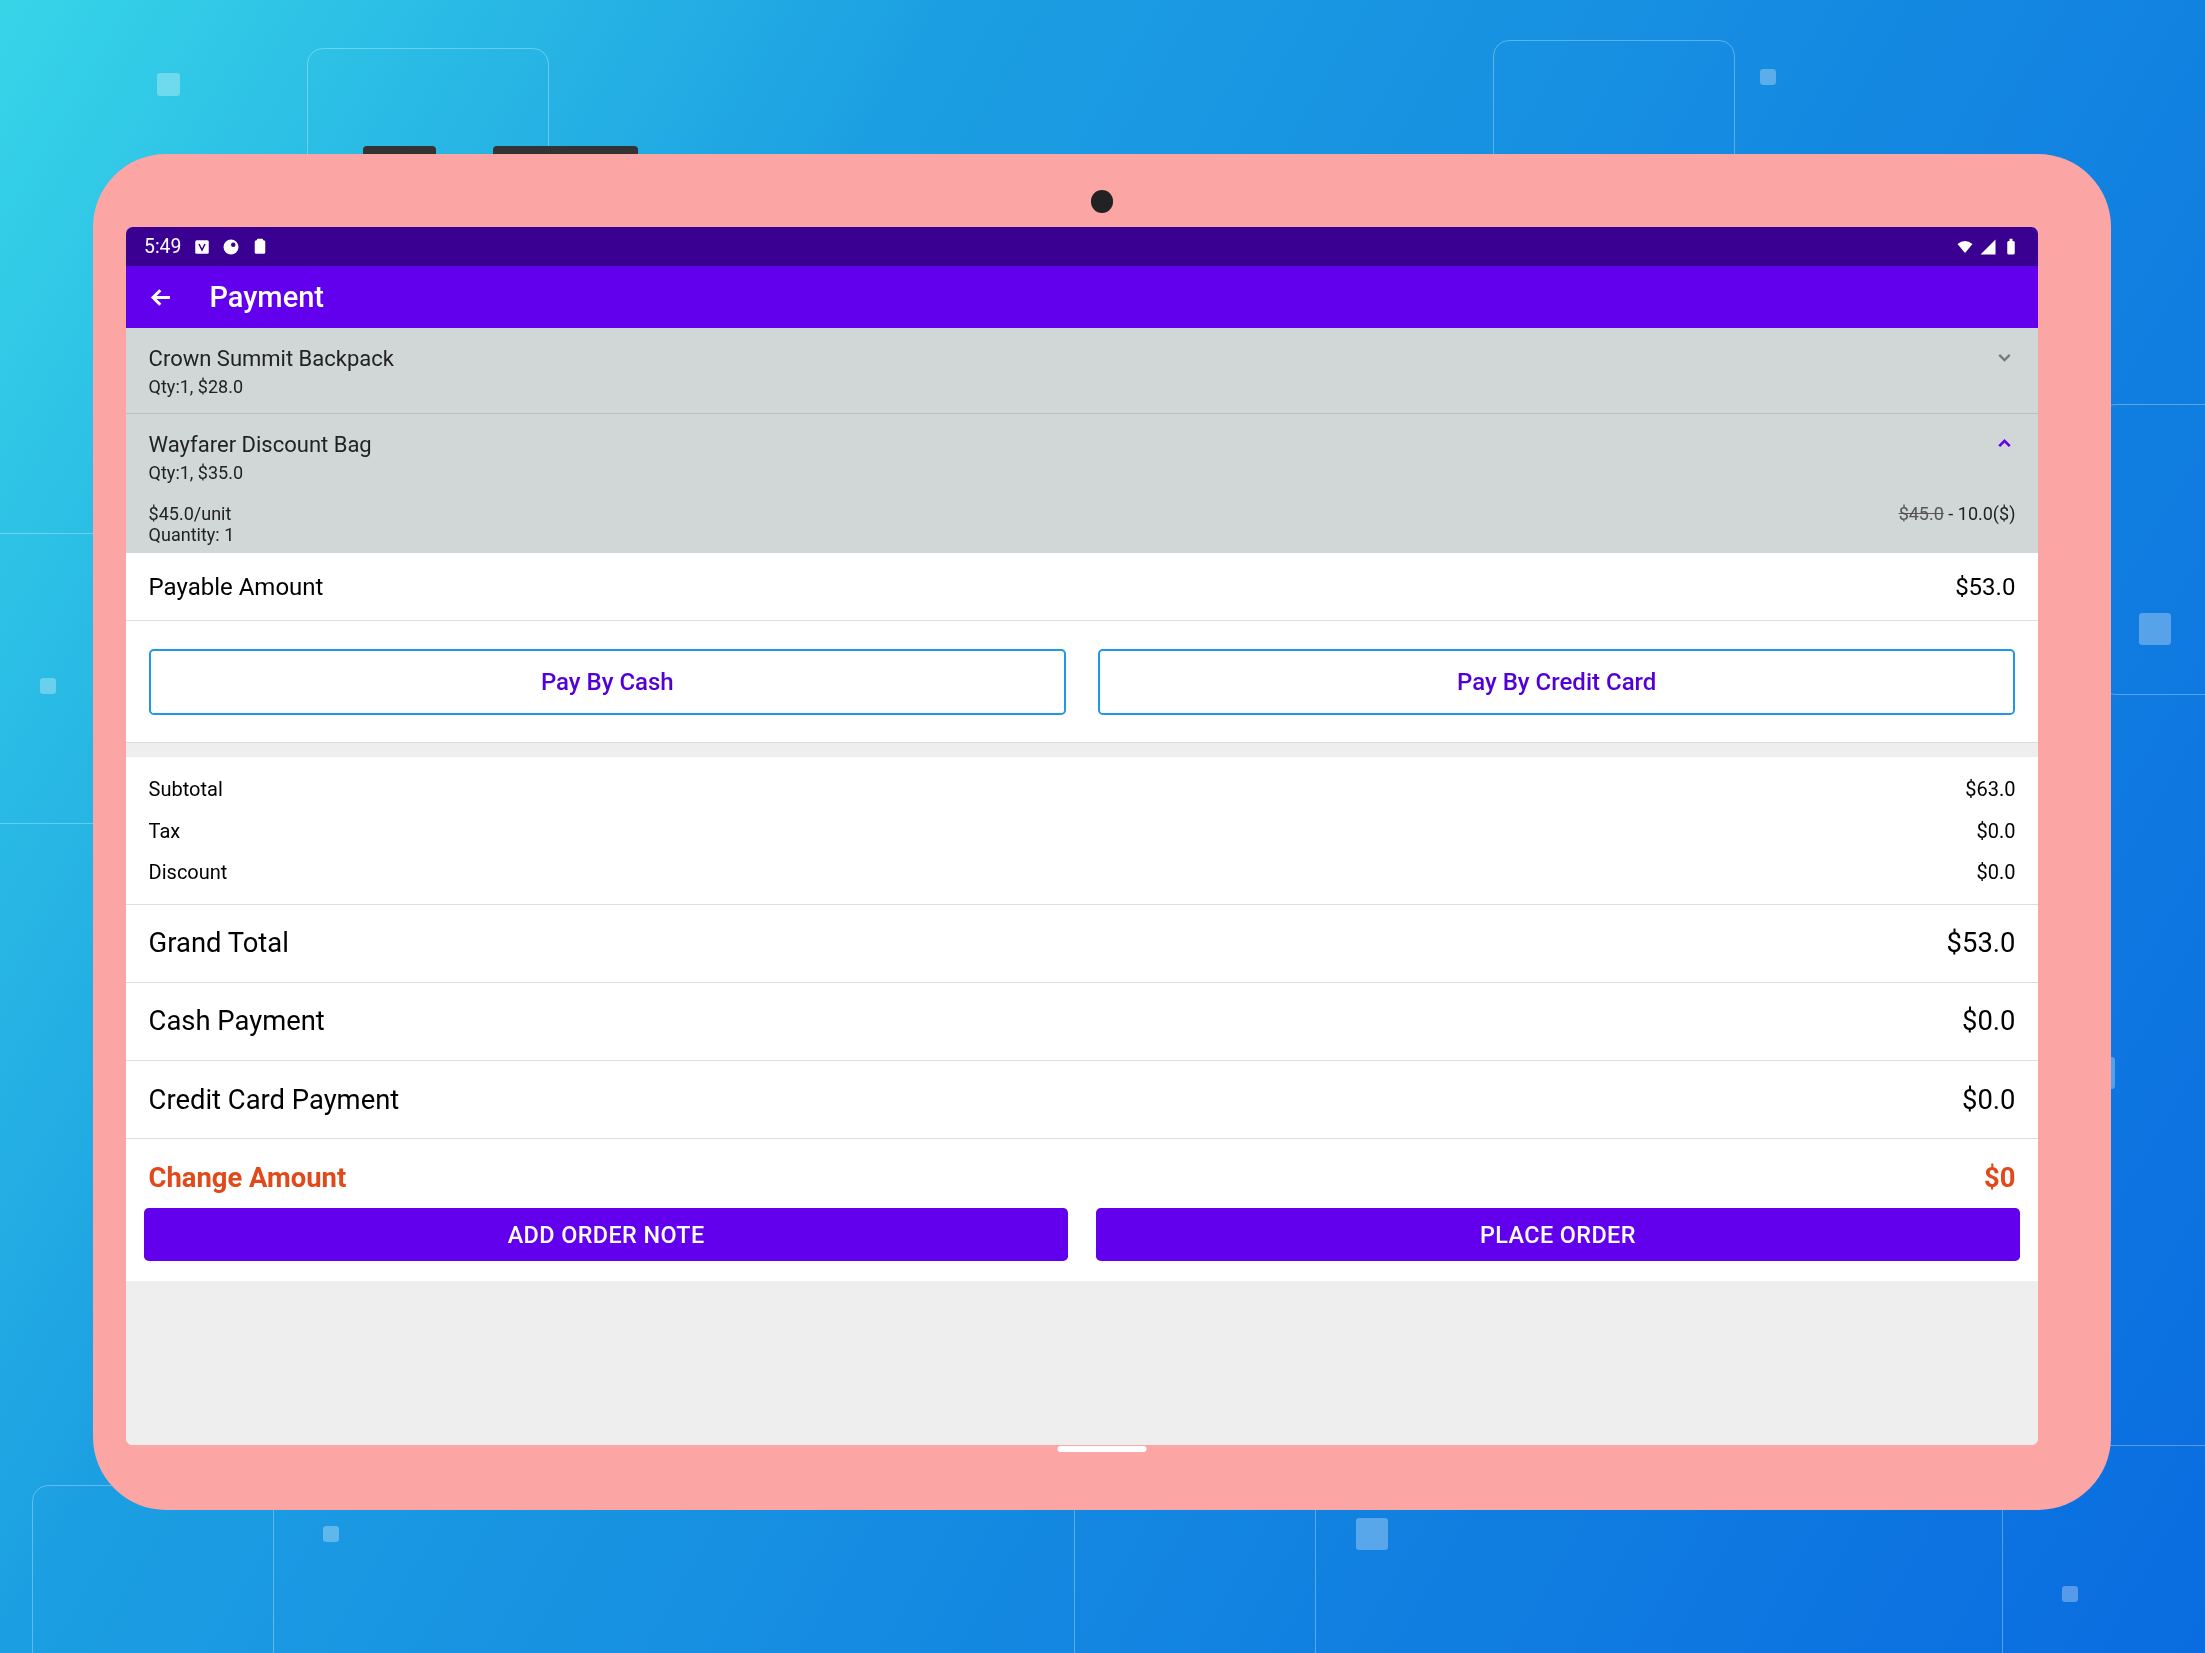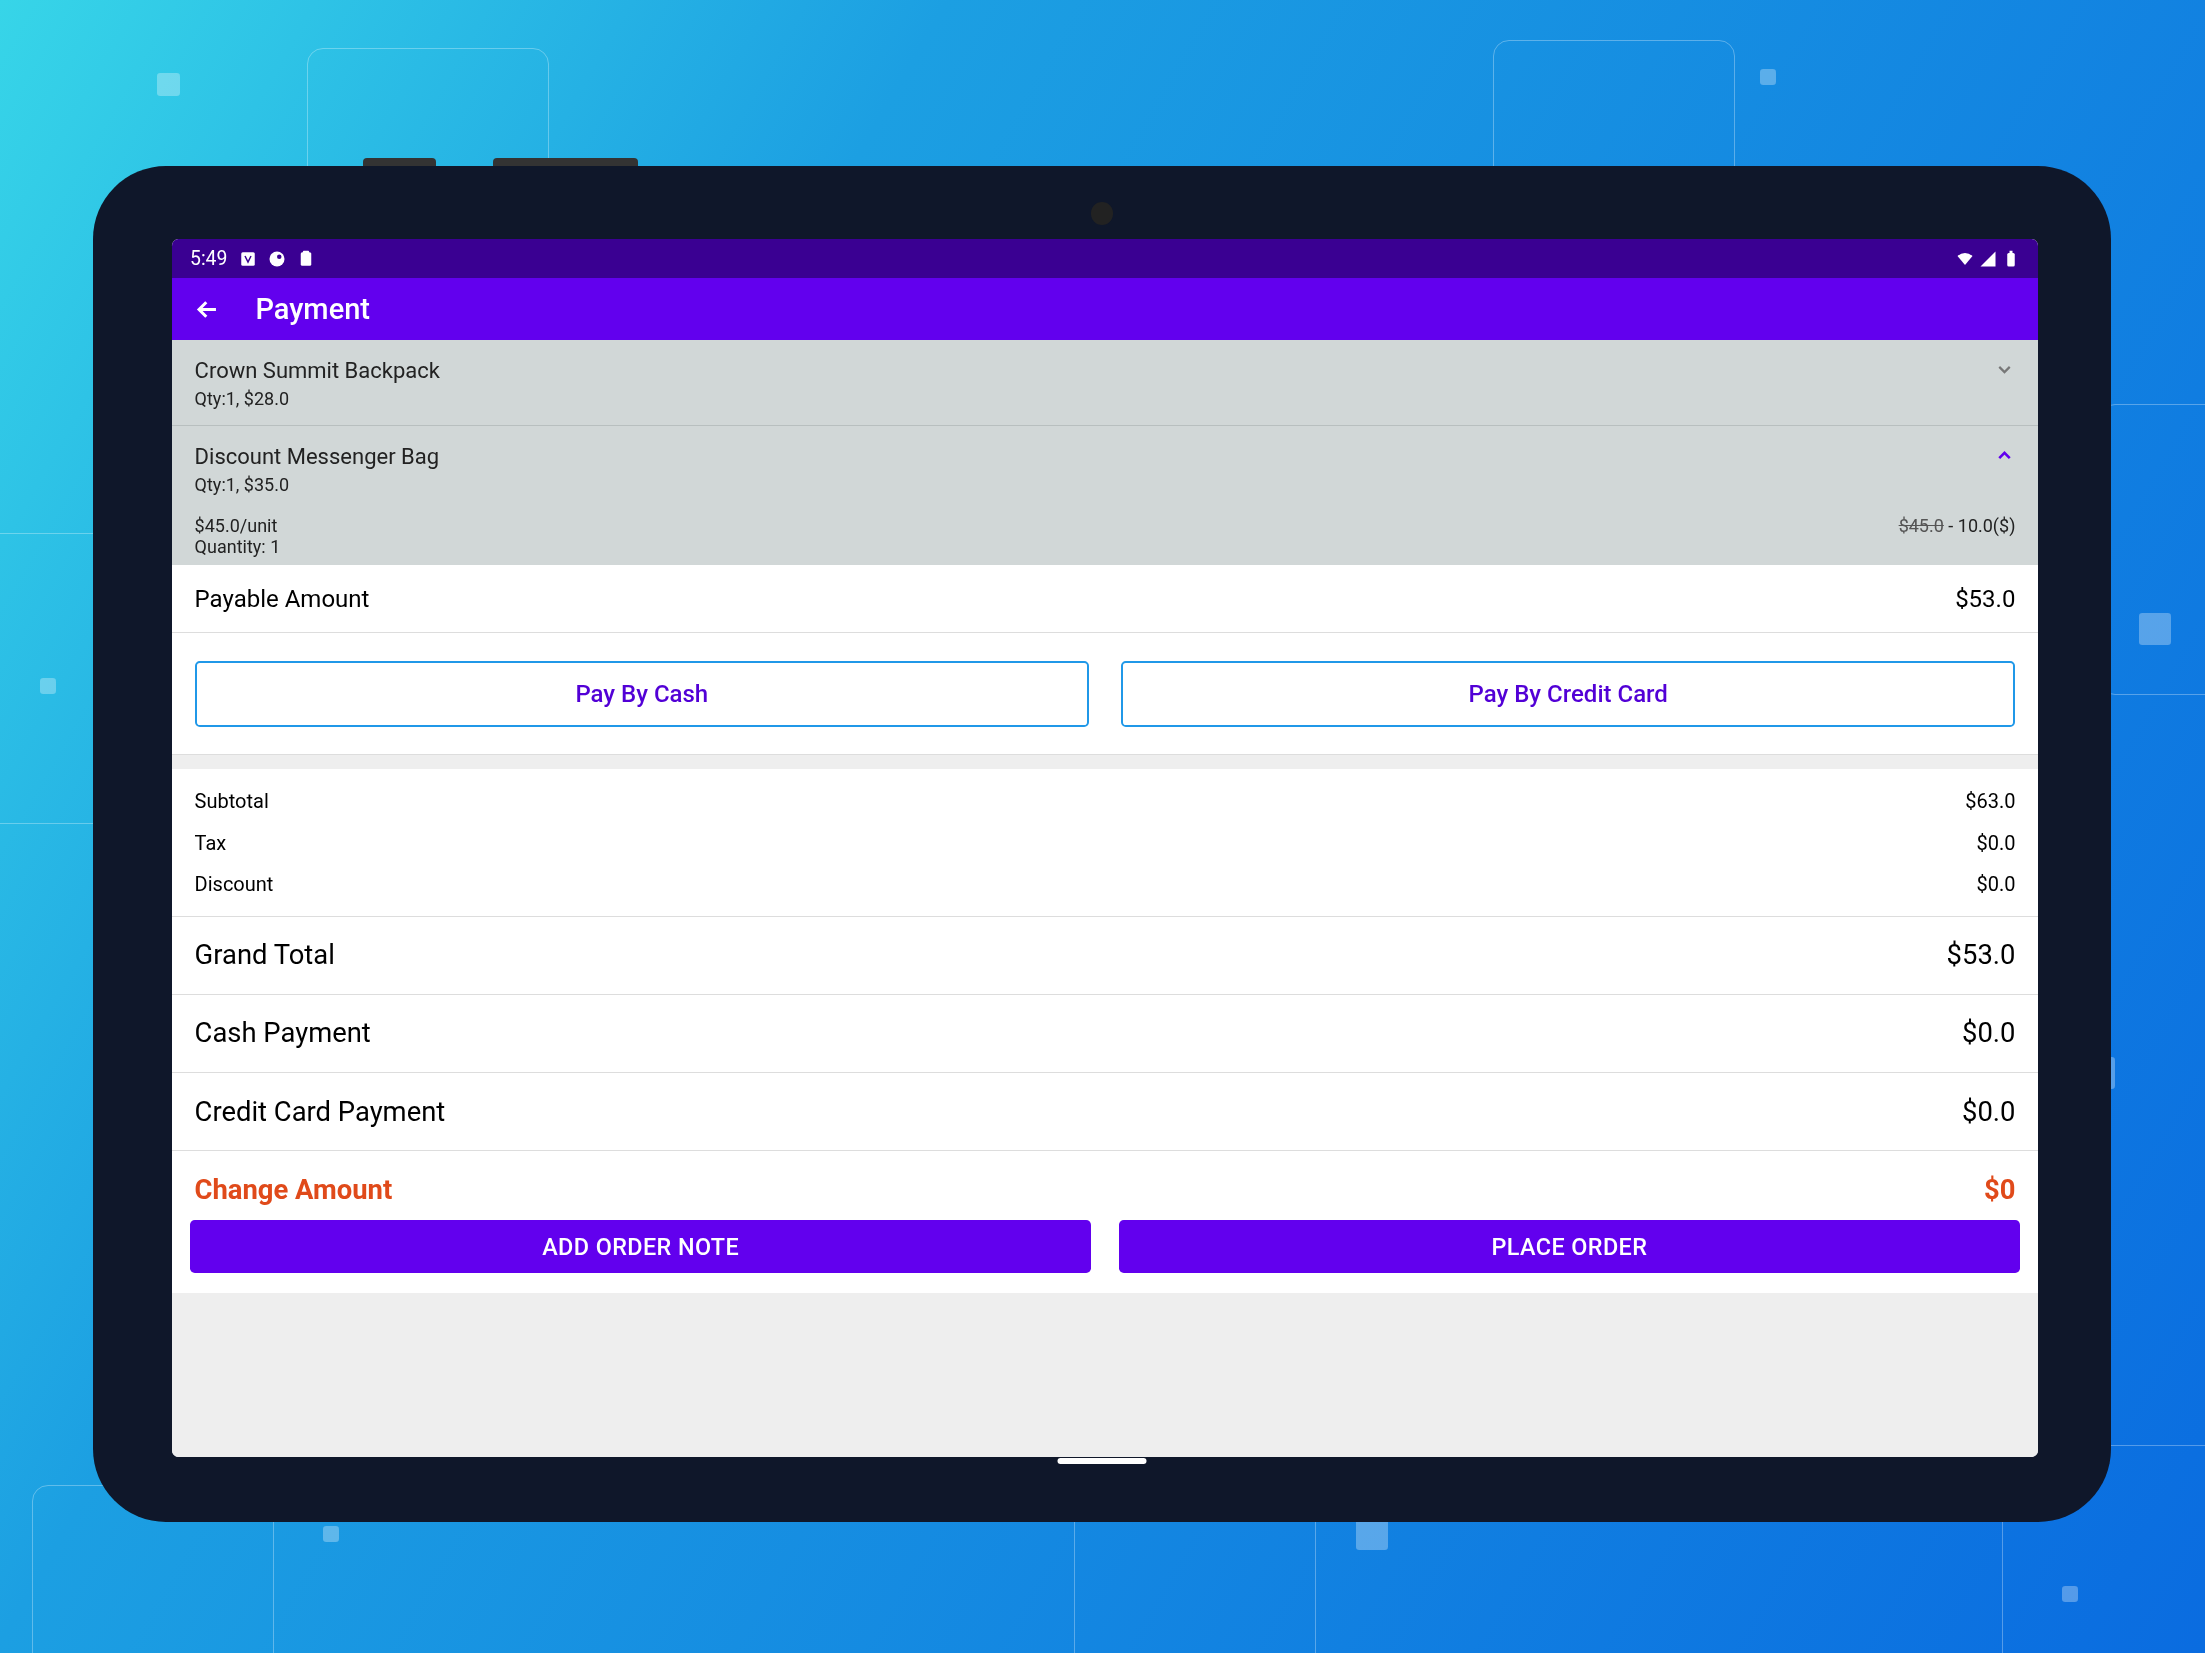--- a/index.html
+++ b/index.html
@@ -27,25 +27,25 @@
 .bg-dot.d3 { width:16px; height:16px; left:40px; top:678px; }
 .bg-dot.d4 { width:32px; height:32px; left:2139px; top:613px; }
 .bg-dot.d5 { width:32px; height:32px; left:2083px; top:1057px; }
 .bg-dot.d6 { width:16px; height:16px; left:323px; top:1526px; }
 .bg-dot.d7 { width:32px; height:32px; left:1356px; top:1518px; }
 .bg-dot.d8 { width:16px; height:16px; left:2062px; top:1586px; }
 
 
 .tablet {
   position:absolute;
-  left:93px; top:166px;
+  left:93px; top:154px;
   width:2018px; height:1356px;
-  background:#0f172a;
+  background:#fca5a5;
   border-radius:73px;
-  padding:73px 73px 65px 79px;
+  padding:73px 73px 65px 33px;
 }
 .tablet .power { position:absolute; top:-8px; left:270px; width:73px; height:8px; background:#333; border-radius:4px 4px 0 0; }
 .tablet .vol { position:absolute; top:-8px; left:400px; width:145px; height:8px; background:#333; border-radius:4px 4px 0 0; }
 .tablet .camera { position:absolute; top:36px; left:50%; width:22.6px; height:22.6px; margin-left:-11.3px; background:#222; border-radius:50%; }
 
 .screen {
   width:100%; height:100%;
   background:#fff;
   border-radius:6.5px;
   overflow:hidden;
@@ -253,21 +253,21 @@
         </div>
         <div class="chev">
           <svg width="21" height="21" viewBox="0 0 24 24" fill="none" stroke="#777" stroke-width="2.5">
               <path d="M6 9l6 6 6-6"></path>
             </svg>
         </div>
       </div>
 
       <div class="cart-item" style="border-bottom:none;">
         <div class="info">
-          <div class="name">Discount Messenger Bag</div>
+          <div class="name">Wayfarer Discount Bag</div>
           <div class="sub">Qty:1,  $35.0</div>
         </div>
         <div class="chev">
           <svg width="21" height="21" viewBox="0 0 24 24" fill="none" stroke="#6200ee" stroke-width="3">
               <path d="M6 15l6-6 6 6"></path>
             </svg>
         </div>
       </div>
 
       <div class="cart-detail">

